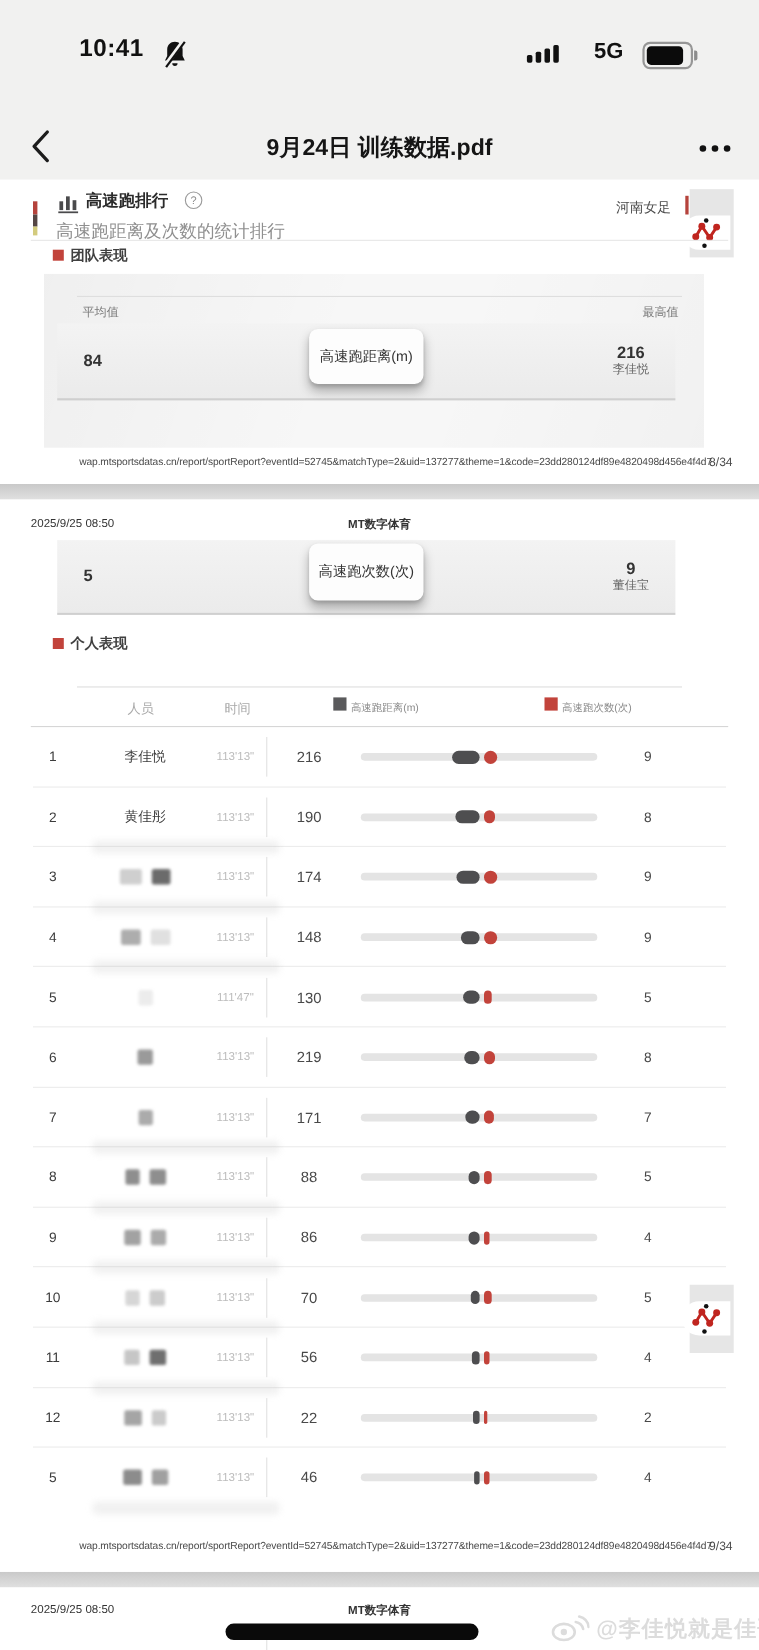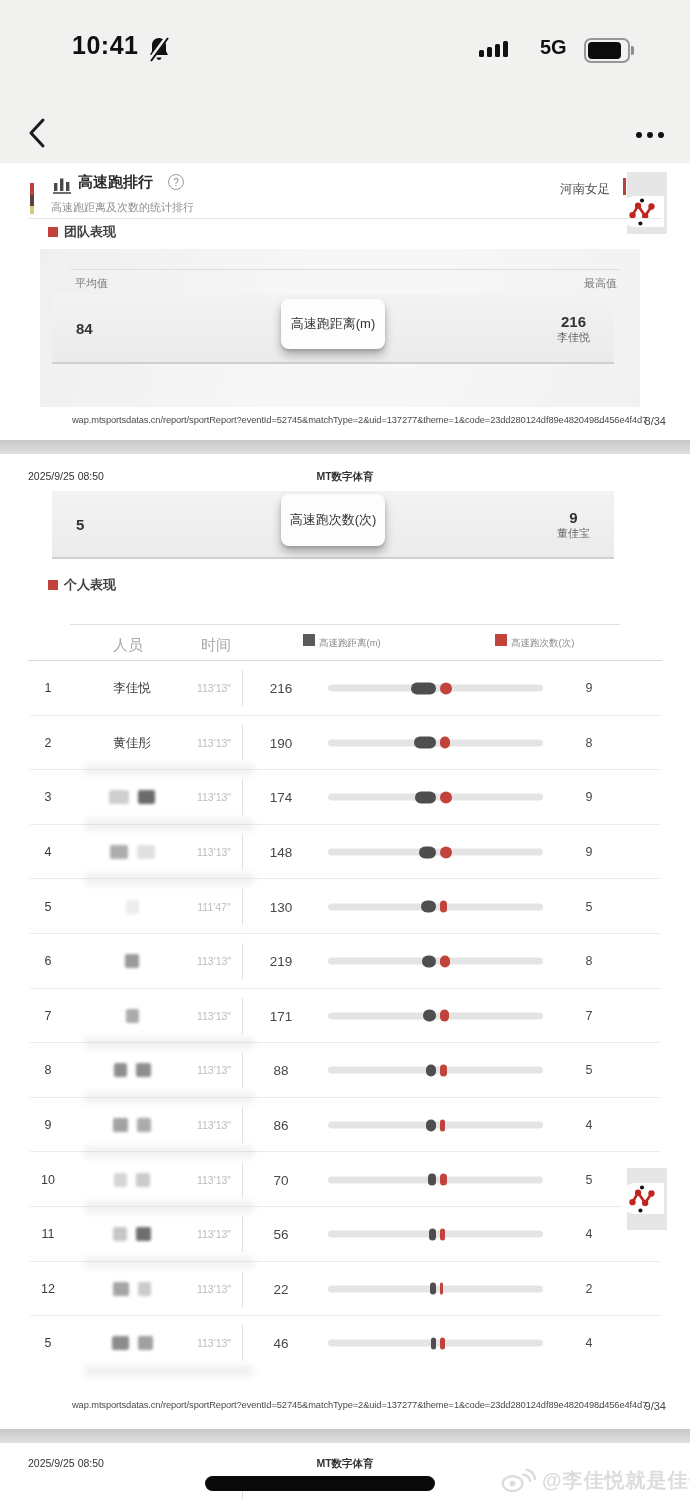--- a/index.html
+++ b/index.html
@@ -5,21 +5,21 @@
   html,body{margin:0;padding:0;}
   body{
     width:690px;height:1500px;overflow:hidden;position:relative;
     background:#e9e9e9;
     font-family:"Liberation Sans","DejaVu Sans",sans-serif;
     -webkit-font-smoothing:antialiased;
   }
 
   
   .top-chrome{position:absolute;top:0;left:0;width:690px;height:163px;background:#f1f1f0;z-index:5;}
-  .status-time{position:absolute;left:72px;top:31px;font-size:25px;font-weight:700;color:#111;letter-spacing:.5px;}
+  .status-time{position:absolute;left:72px;top:31px;font-size:22px;font-weight:700;color:#111;letter-spacing:.5px;}
   .bell{position:absolute;left:147px;top:36px;}
   .sig{position:absolute;left:479px;top:40px;width:52px;height:17px;}
   .sig i{position:absolute;bottom:0;width:5px;border-radius:1.5px;background:#111;}
   .sig i:nth-child(1){left:0;height:7px}.sig i:nth-child(2){left:8px;height:10px}
   .sig i:nth-child(3){left:16px;height:13px}.sig i:nth-child(4){left:24px;height:16px}
   .net5g{position:absolute;left:540px;top:36px;font-size:20px;font-weight:600;color:#111;}
   .batt{position:absolute;left:584px;top:38px;width:42px;height:21px;border:2px solid rgba(40,40,40,.45);border-radius:7px;}
   .batt .fill{position:absolute;left:2px;top:2px;bottom:2px;width:33px;background:#0b0b0b;border-radius:4px;}
   .batt .nub{position:absolute;right:-6px;top:6px;width:3px;height:9px;background:rgba(40,40,40,.5);border-radius:0 2px 2px 0;}
   .back-btn{position:absolute;left:26px;top:116px;width:34px;height:40px;cursor:pointer;}
@@ -35,21 +35,21 @@
   .page3{height:57px;}
   .page-gap{width:690px;height:14px;background:linear-gradient(#c9c9c9,#e0e0e0);}
 
   
   .edge-tick{position:absolute;left:30px;top:20px;width:4px;}
   .edge-tick i{display:block;width:4px;}
   .chart-ic{position:absolute;left:52px;top:12px;}
   .sec-title{position:absolute;left:78px;top:10px;font-size:15px;font-weight:700;color:#2b2b2b;}
   .help-ic{position:absolute;left:168px;top:11px;width:14px;height:14px;border:1px solid #9a9a9a;border-radius:50%;
     font-size:10px;color:#8a8a8a;display:flex;align-items:center;justify-content:center;}
-  .sec-sub{position:absolute;left:51px;top:37px;font-size:11px;color:#8f8f8f;}
+  .sec-sub{position:absolute;left:51px;top:37px;font-size:16px;color:#8f8f8f;}
   .team-name{position:absolute;right:80px;top:18px;font-size:12.5px;color:#4c4c4c;}
   .red-tick{position:absolute;left:623px;top:15px;width:3px;height:17px;background:#b5433c;}
   .logo-box{position:absolute;left:627px;width:40px;height:62px;background:rgba(205,205,205,.5);}
   .logo-circle{position:absolute;left:620px;width:44px;height:31px;background:#fff;border-radius:16px 0 0 16px;
     display:flex;align-items:center;justify-content:center;}
   .hdiv{position:absolute;left:28px;right:28px;height:1px;background:#e7e7e7;}
   .bullet{position:absolute;width:10px;height:10px;background:var(--accent,#c2433b);}
   .block-title{position:absolute;font-size:13px;font-weight:700;color:#404040;}
 
   .panel{position:absolute;left:40px;width:600px;
@@ -66,21 +66,21 @@
   .band .maxv{font-size:15px;font-weight:700;color:#333;line-height:17px;}
   .band .maxp{font-size:11px;color:#666;line-height:14px;}
 
   .pfooter-url{position:absolute;left:28px;font-size:9.3px;color:#4a4a4a;letter-spacing:-.1px;white-space:nowrap;margin-left:44px;}
   .pfooter-ell{position:absolute;left:596px;font-size:9.3px;color:#4a4a4a;}
   .pfooter-page{position:absolute;right:24px;font-size:11px;color:#4a4a4a;}
   .pg-date{position:absolute;left:28px;font-size:10.5px;color:#333;}
   .pg-brand{position:absolute;left:0;width:690px;text-align:center;font-size:10.5px;font-weight:700;color:#333;}
 
   
-  .th-label{position:absolute;font-size:15px;color:#a9a9a9;}
+  .th-label{position:absolute;font-size:12px;color:#a9a9a9;}
   .legend-sq{position:absolute;width:12px;height:12px;}
   .legend-tx{position:absolute;font-size:9.5px;color:#8a8a8a;}
   .rows{position:absolute;left:0;top:207px;width:690px;}
   .trow{position:relative;width:690px;height:54.6px;}
   .trow .rdiv{position:absolute;left:30px;right:30px;bottom:0;height:1px;background:#ececec;}
   .cell{position:absolute;top:50%;transform:translateY(-50%);text-align:center;}
   .c-rank{left:34px;width:28px;font-size:12.5px;color:#3c3c3c;}
   .c-name{left:88px;width:88px;font-size:12.5px;color:#3c3c3c;display:flex;align-items:center;justify-content:center;gap:9px;}
   .blurb{display:inline-block;height:14px;border-radius:2px;filter:blur(1.6px);}
   .c-time{left:182px;width:64px;font-size:10.5px;color:#bcbcbc;}
@@ -123,20 +123,21 @@
   <div class="batt">
       <div class="fill"></div>
       <div class="nub"></div>
     </div>
 
   <div class="back-btn">
     <svg width="22" height="34" viewBox="0 0 22 34">
         <polyline points="17,4 5,17 17,30" fill="none" stroke="#1c1c1c" stroke-width="3" stroke-linecap="round" stroke-linejoin="round"></polyline>
       </svg>
   </div>
+  <div class="nav-title">9月24日 训练数据.pdf</div>
   <div class="more-btn">
       <i></i>
       <i></i>
       <i></i>
     </div>
 </div>
 
 <div class="viewer">
 
   <div class="page page1">

